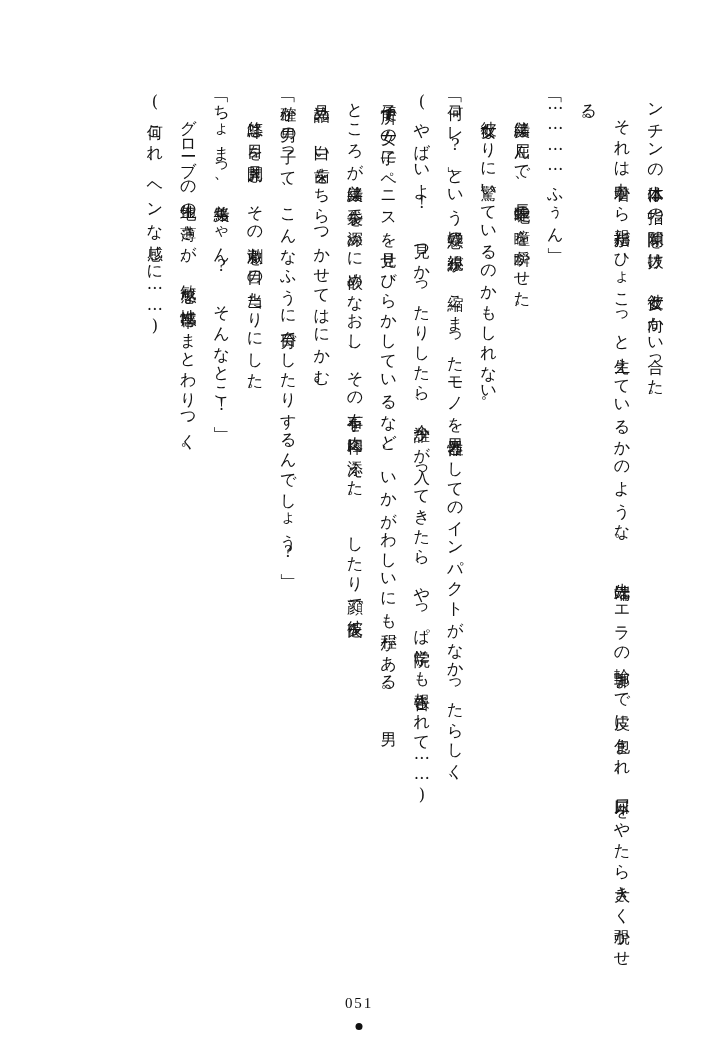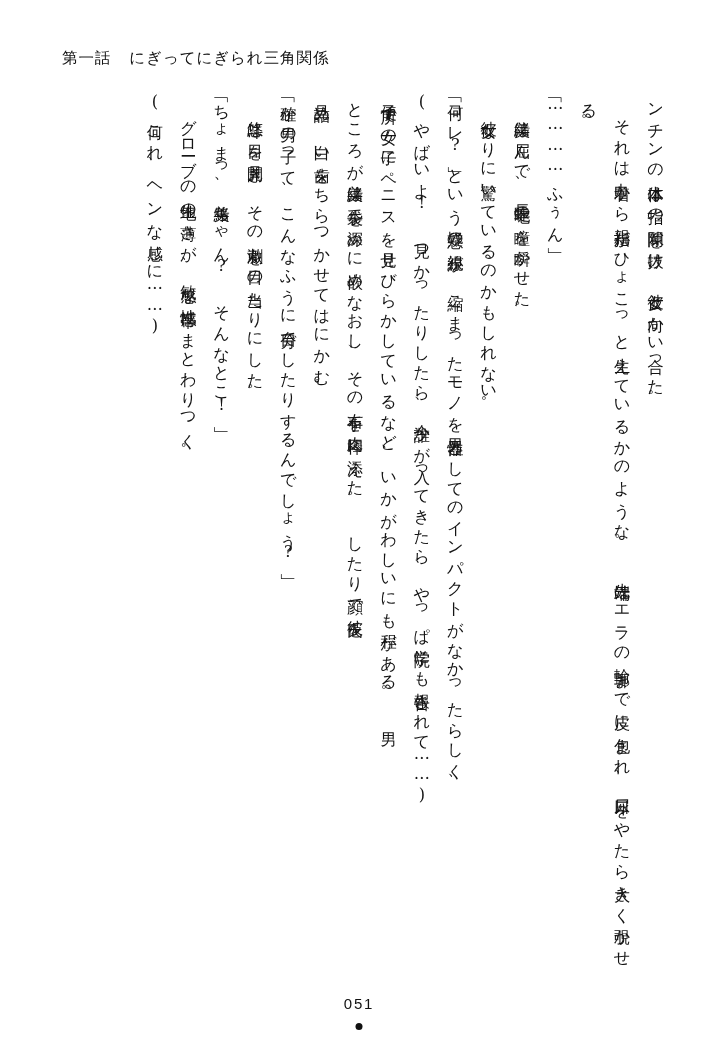--- a/index.html
+++ b/index.html
@@ -73,41 +73,38 @@
   
   .folio {
     position: absolute;
     bottom: 38px;
     left: 0;
     right: 0;
     text-align: center;
     font-size: 15px;
     letter-spacing: 0.12em;
     color: #111;
-    font-family: Liberation Sans, sans-serif;
+    font-family: Liberation Serif, serif;
   }
   .folio-mark {
     position: absolute;
     bottom: 20px;
     left: 50%;
     transform: translateX(-50%);
     width: 7px;
     height: 7px;
     border-radius: 50%;
     background: #111;
   }
 </style>
 </head>
 <body>
 
 <div class="page">
 
-  <div class="running-head">
-    <span class="rh-num">第一話</span><span class="rh-title">にぎってにぎられ三角関係</span>
-  </div>
 
   <div class="body-area">
     <div class="vtext">
       <p class="noindent">ンチンの本体は指の隙間を抜け、彼女と向かい合った。</p>
       <p>それは巾着から親指がひょこっと生えているかのような。　先端はエラの輪郭まで皮に包まれ、尿口をやたら大きく覗かせる。</p>
       <p class="noindent">「…………ふぅん」</p>
       <p>美緒は屈んで、長睫毛の瞳を瞬かせた。</p>
       <p>彼女なりに驚いているのかもしれない。</p>
       <p class="noindent">「何コレ?」という疑惑の視線が、縮こまったモノを男性器としてのインパクトがなかったらしく、</p>
       <p class="noindent">(やばいよ!　見つかったりしたら、今誰かが入ってきたら、やっぱ学院にも報告されて……)</p>

